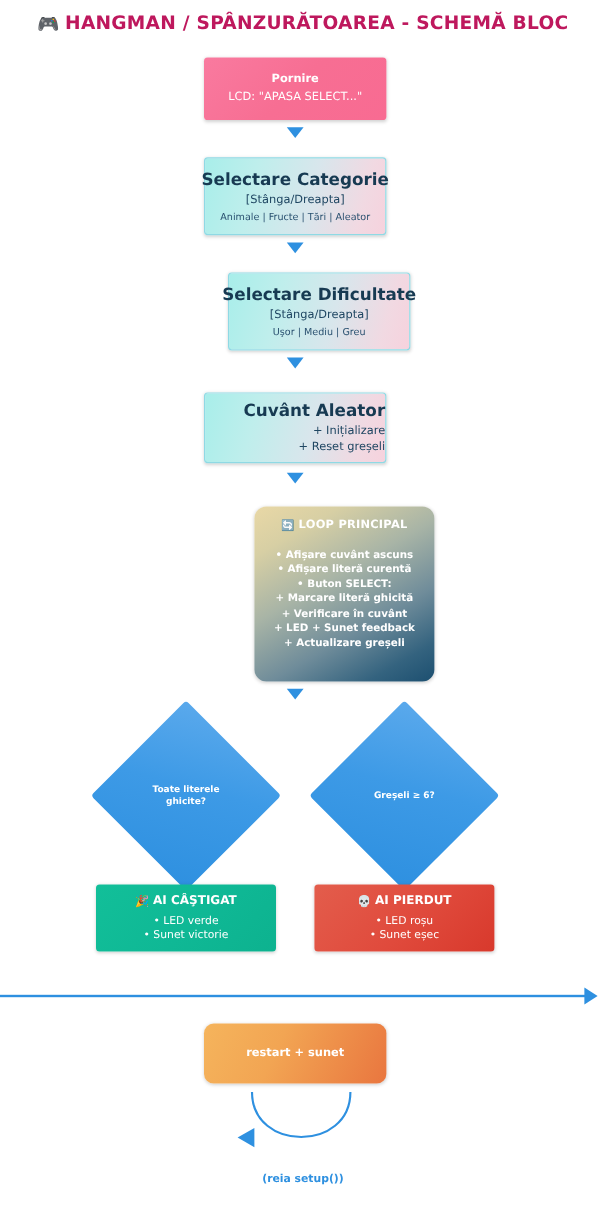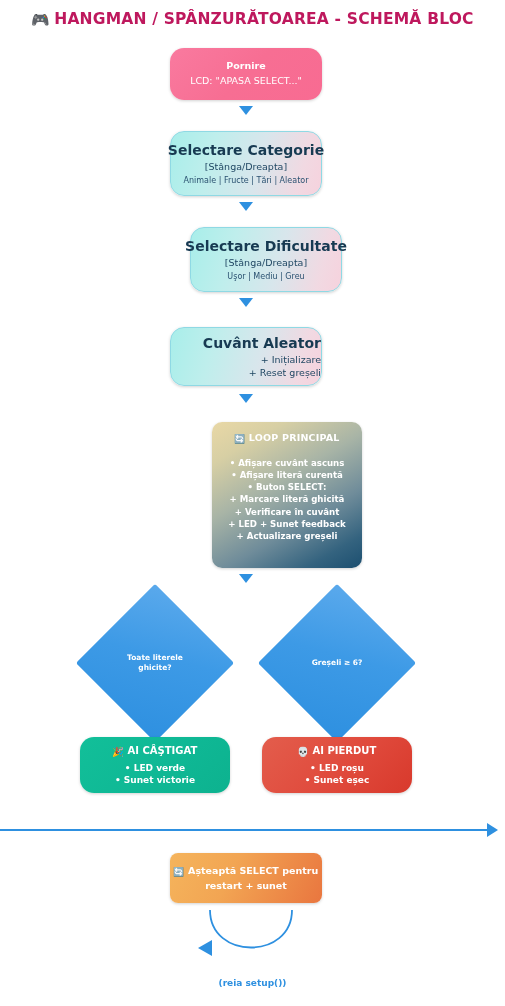--- a/index.html
+++ b/index.html
@@ -32,21 +32,21 @@
   .title .emoji {
     font-size: 15px;
     margin-right: 4px;
     vertical-align: -1px;
   }
 
   
   .node {
     position: absolute;
     box-sizing: border-box;
-    border-radius: 14px;
+    border-radius: 3px;
     display: flex;
     flex-direction: column;
     align-items: center;
     justify-content: center;
     text-align: center;
     color: #ffffff;
     box-shadow: 0 1px 3px rgba(0,0,0,0.18);
   }
   .node .ln {
     display: block;
@@ -108,21 +108,21 @@
   .n-win {
     left: 80px; top: 737px; width: 150px; height: 56px;
     background: linear-gradient(135deg, #12bf99 0%, #0fb895 55%, #0db28f 100%);
   }
   .n-lose {
     left: 262px; top: 737px; width: 150px; height: 56px;
     background: linear-gradient(135deg, #e35d4c 0%, #e04a3c 55%, #d8392c 100%);
   }
   .n-win .hd, .n-lose .hd { font-size: 10px; margin-bottom: 3px; }
   .n-win .hd .emoji, .n-lose .hd .emoji { margin-right: 3px; font-size: 9.5px; vertical-align: -1px; }
-  .n-win .li, .n-lose .li { font-size: 9px; font-weight: bold; line-height: 1.35; }
+  .n-win .li, .n-lose .li { font-size: 9px; font-weight: normal; line-height: 1.35; }
 
   
   .n-restart {
     left: 170px; top: 853px; width: 152px; height: 50px;
     background: linear-gradient(115deg, #f5b45c 0%, #f2a553 40%, #e9763f 100%);
     border-radius: 8px;
   }
   .n-restart .ln { font-size: 9.5px; font-weight: bold; line-height: 1.38; }
   .n-restart .emoji { margin-right: 3px; font-size: 9px; vertical-align: -1px; }
 
@@ -274,23 +274,20 @@
     <span class="emoji">💀</span><span>AI PIERDUT</span>
   </span>
   <span class="ln li">• LED roșu</span>
   <span class="ln li">• Sunet eșec</span>
 </div>
 
 <div class="hline"></div>
 <div class="hline-head"></div>
 
 <div class="node n-restart">
-  <span class="ln">
-    <span class="emoji">🔄</span><span>Așteaptă SELECT pentru</span>
-  </span>
   <span class="ln">restart + sunet</span>
 </div>
 
 <svg class="curve" viewBox="0 0 110 62">
   <path d="M 14 2 C 14 52, 96 52, 96 2" fill="none" stroke="#2e90e0" stroke-width="1.8"></path>
   <polygon points="16,32 2,40 16,48" fill="#2e90e0"></polygon>
 </svg>
 <div class="curve-caption">(reia setup())</div>
 
 </body></html>

